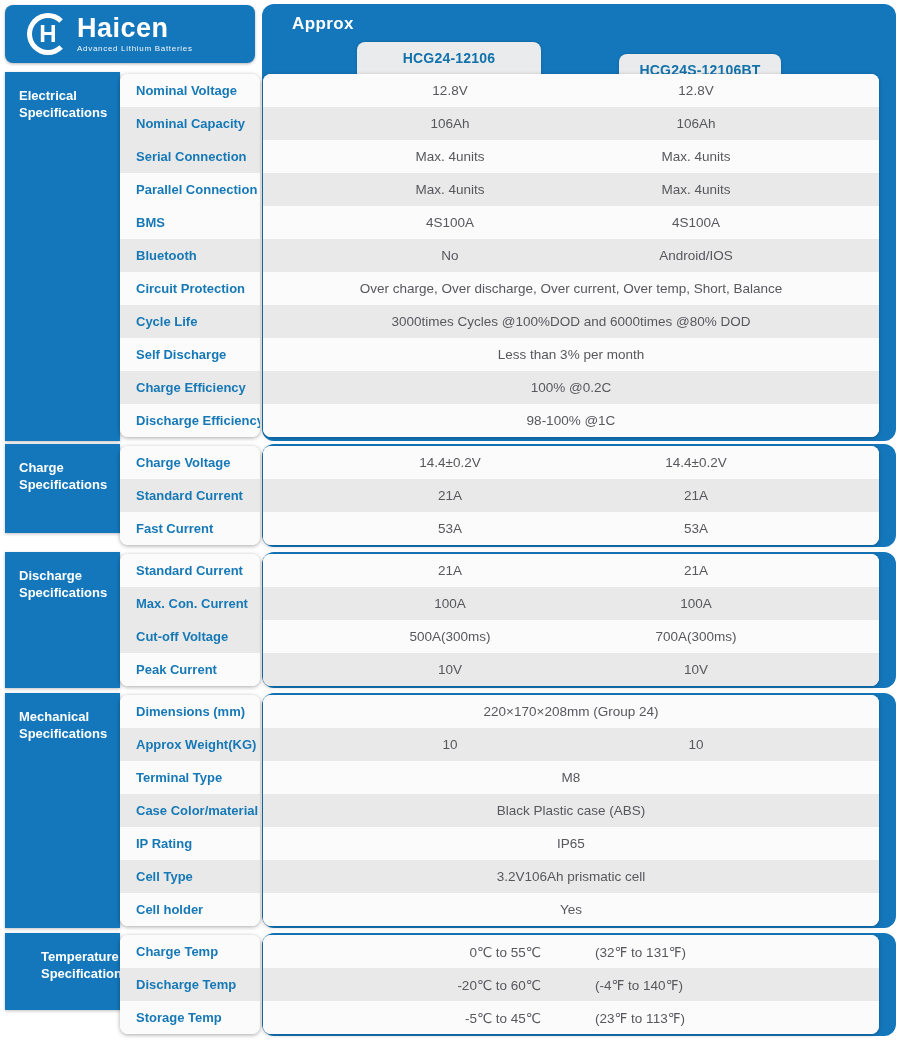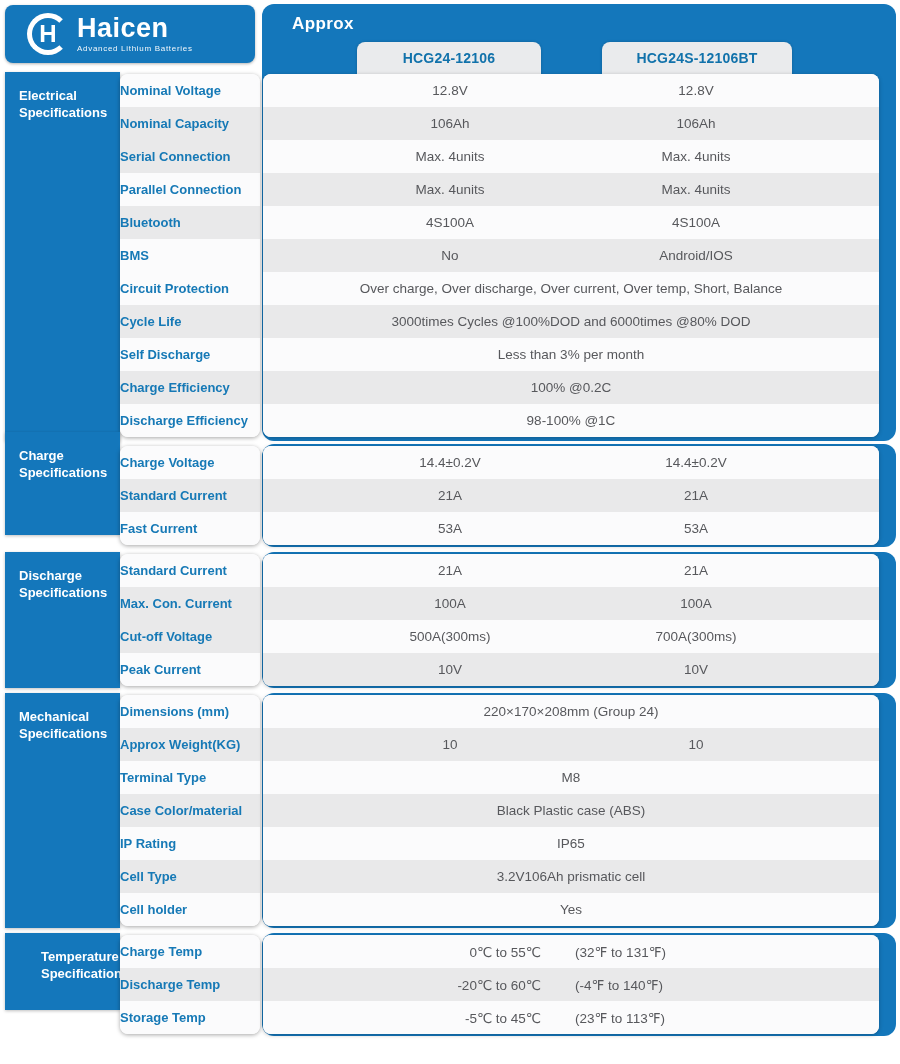--- a/index.html
+++ b/index.html
@@ -35,62 +35,62 @@
   .p2{top:552px;height:136px;}
   .p3{top:693px;height:235px;}
   .p4{top:933px;height:103px;}
   .model-label{position:absolute;left:30px;top:10px;color:#ffffff;font-size:17px;font-weight:bold;letter-spacing:.4px;}
   .tab{
     position:absolute;top:38px;height:36px;background:#eaebed;border-radius:8px 8px 0 0;
     color:var(--tab-text);font-weight:bold;font-size:14px;text-align:center;line-height:32px;
     box-shadow:0 0 3px rgba(0,0,0,.2);letter-spacing:.2px;
   }
   .tab1{left:95px;width:184px;}
-  .tab2{left:340px;width:190px;}
+  .tab2{left:357px;width:162px;margin-top:12px;}
   
   .title-box{
     position:absolute;left:5px;width:115px;background:var(--blue);border-radius:0;
     color:#ffffff;font-size:13px;font-weight:bold;line-height:1.3;padding:16px 0 0 14px;
     box-shadow:0 1px 3px rgba(0,0,0,.25);
   }
   .t0{top:72px;height:369px;}
-  .t1{top:432px;height:103px;}
+  .t1{top:444px;height:89px;}
   .t2{top:552px;height:136px;}
   .t3{top:693px;height:235px;}
   .t4{top:933px;height:77px;padding-left:36px;}
   
   .label-card{
     position:absolute;left:120px;width:140px;background:var(--row-white);
     border-radius:8px;overflow:hidden;box-shadow:0 1px 4px rgba(0,0,0,.35);
   }
   .values-card{
     position:absolute;left:263px;width:616px;background:var(--row-white);
     border-radius:8px;overflow:hidden;box-shadow:0 1px 4px rgba(0,0,0,.25);
   }
   .l0,.v0{top:74px;height:363px;}
   .l1,.v1{top:446px;height:99px;}
   .l2,.v2{top:554px;height:132px;}
   .l3,.v3{top:695px;height:231px;}
   .l4,.v4{top:935px;height:99px;}
   
   .lrow{
-    height:33px;display:flex;align-items:center;
+    height:33px;display:flex;align-items:center;padding-left:16px;
     color:var(--label-blue);font-weight:bold;font-size:13px;background:var(--row-white);
     white-space:nowrap;
   }
   .vrow{
     height:33px;display:flex;align-items:center;
     font-size:13.5px;color:var(--value-text);background:var(--row-white);white-space:nowrap;
   }
   .gray{background:var(--row-gray);}
   .pv1{margin-left:95px;width:184px;text-align:center;}
   .pv2{margin-left:61px;width:186px;text-align:center;}
   .pvfull{flex:1;text-align:center;}
   .ptc{width:278px;text-align:right;}
-  .ptf{margin-left:34px;text-align:left;}
+  .ptf{margin-left:54px;text-align:left;}
 </style>
 </head>
 <body>
 
 <div class="page">
 
   <div class="logo-box">
     <div class="emblem">
       <div class="ring"></div>
       <div class="emb-h">H</div>
@@ -109,22 +109,22 @@
     </div>
     <div class="title-box t0">
         <div class="title-line">Electrical</div>
         <div class="title-line">Specifications</div>
       </div>
     <div class="label-card l0">
         <div class="lrow">Nominal Voltage</div>
         <div class="lrow gray">Nominal Capacity</div>
         <div class="lrow gray">Serial Connection</div>
         <div class="lrow">Parallel Connection</div>
+        <div class="lrow">BMS</div>
         <div class="lrow gray">Bluetooth</div>
-        <div class="lrow">BMS</div>
         <div class="lrow">Circuit Protection</div>
         <div class="lrow gray">Cycle Life</div>
         <div class="lrow">Self Discharge</div>
         <div class="lrow gray">Charge Efficiency</div>
         <div class="lrow">Discharge Efficiency</div>
       </div>
     <div class="values-card v0">
         <div class="vrow">
           <span class="pv1">12.8V</span>
           <span class="pv2">12.8V</span>

